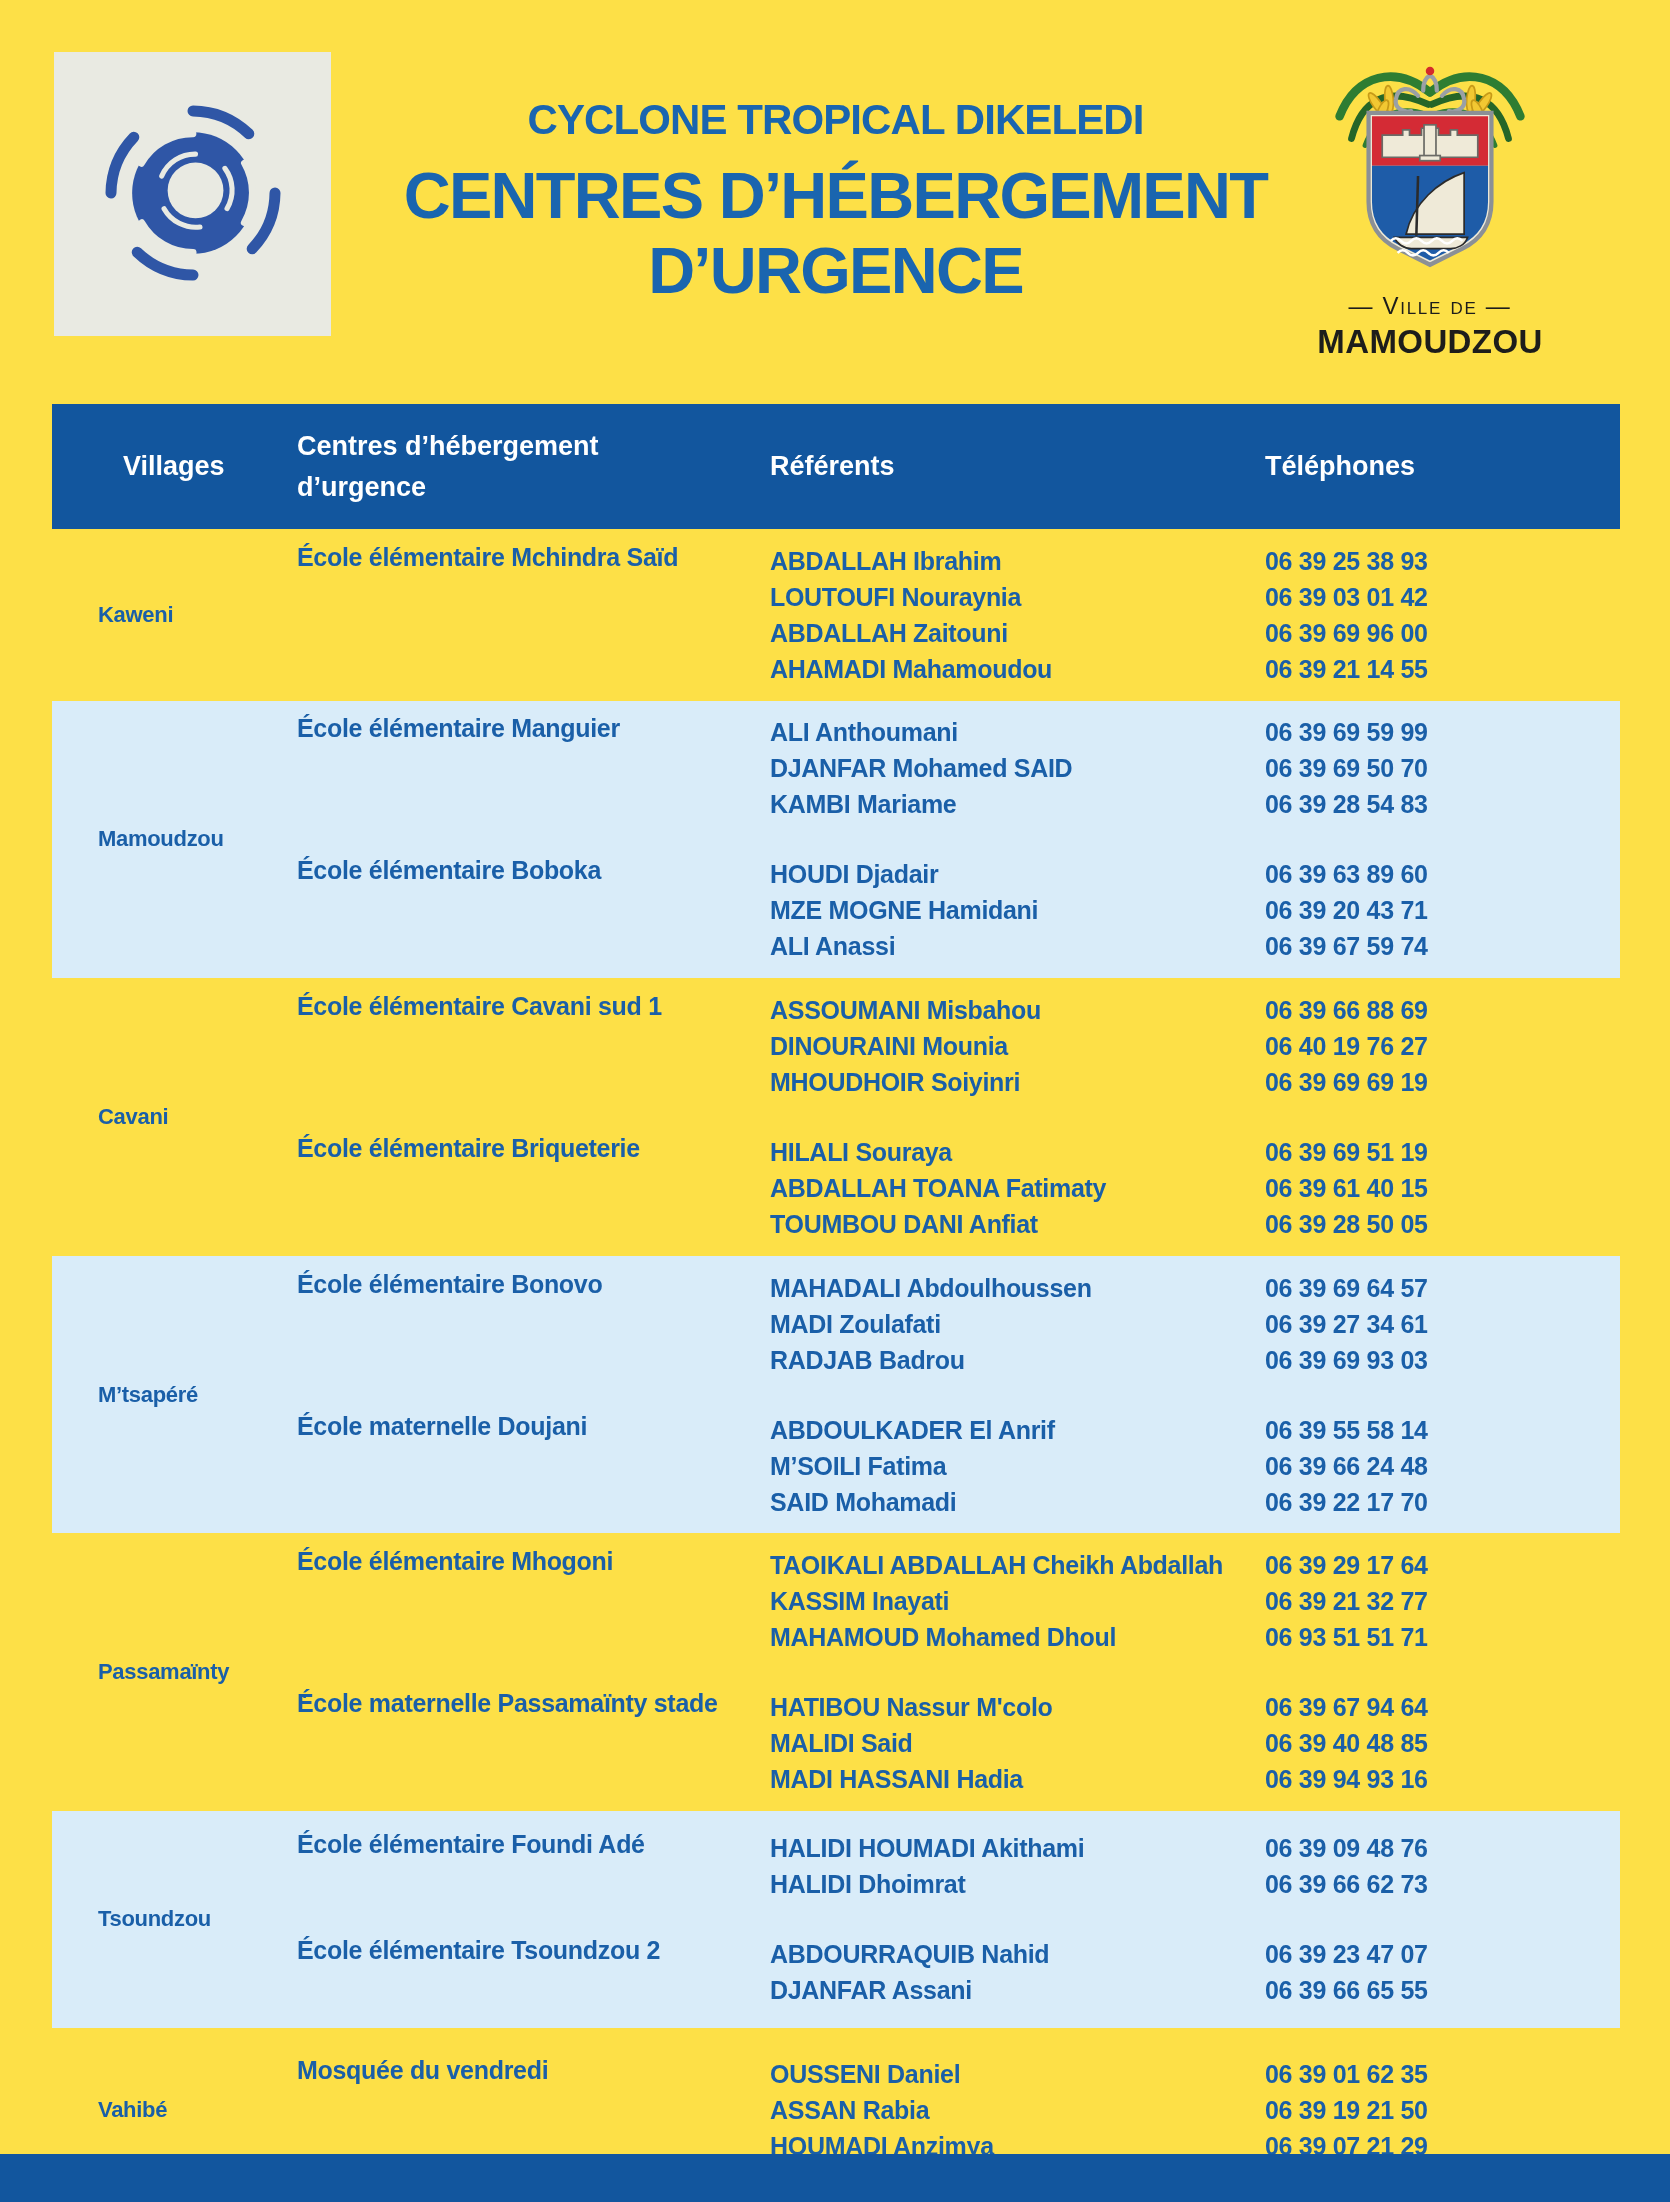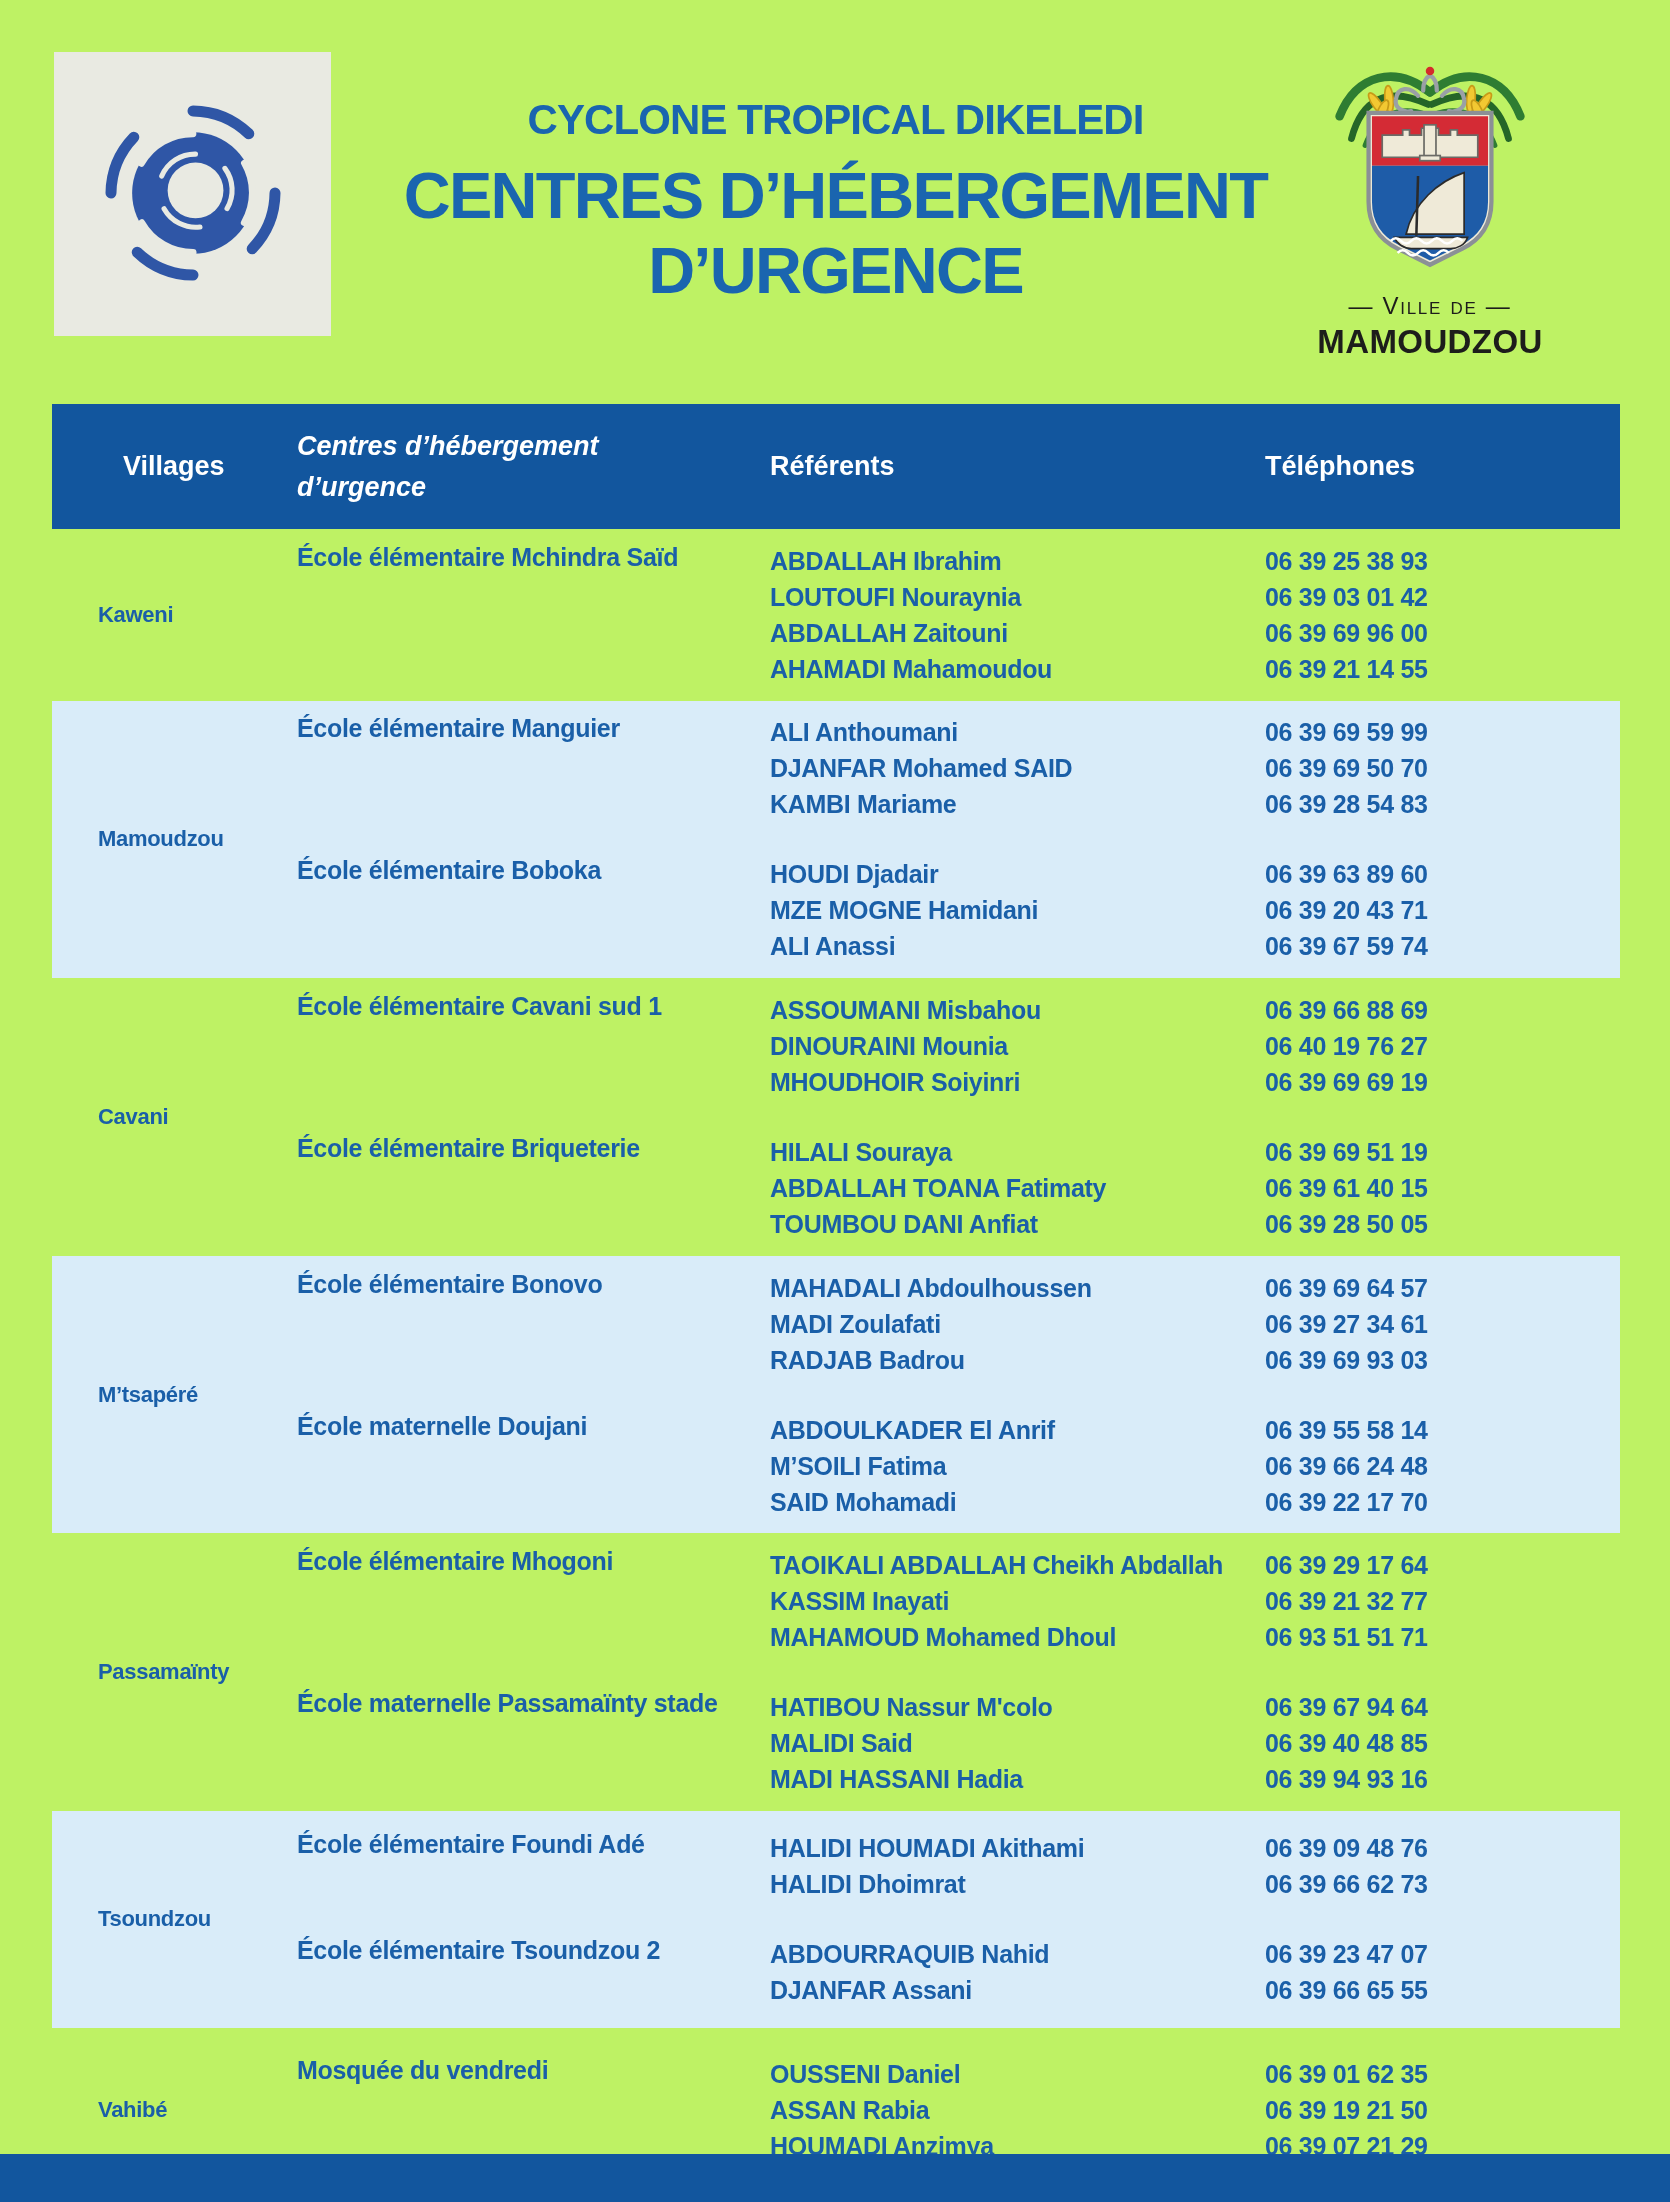--- a/index.html
+++ b/index.html
@@ -6,39 +6,39 @@
     --header-blue:#12569E;
     --footer-blue:#12569E;
     --accent-text:#1A5FA8;
     --title-blue:#1A65AF;
     --row-alt:#D9ECF9;
     --logo-bg:#E9EAE2;
     --logo-swirl:#2F56A6;
   }
   html,body{margin:0;padding:0;background:#ffffff;}
   .page{
-    position:relative;width:1671px;height:2203px;background:#bef264;overflow:hidden;
+    position:relative;width:1671px;height:2203px;background:#fde047;overflow:hidden;
     font-family:"Liberation Sans", sans-serif;
   }
   
   .logo-box{position:absolute;left:54px;top:52px;width:277px;height:284px;
     background:var(--logo-bg);display:flex;align-items:center;justify-content:center;}
   .title-block{position:absolute;left:361px;right:361px;top:96px;text-align:center;color:var(--title-blue);}
   .title-sub{font-size:42px;font-weight:700;letter-spacing:-0.9px;}
   .title-main{font-size:65px;font-weight:700;letter-spacing:-1.7px;line-height:1.16;margin-top:13.8px;}
   .crest{position:absolute;left:1275px;top:60px;width:310px;text-align:center;color:#1d1d1b;}
   .crest-ville{font-size:24px;font-variant:small-caps;letter-spacing:1.7px;margin-top:14px;}
   .crest-city{font-size:33px;font-weight:700;letter-spacing:0.4px;margin-top:3.4px;}
   
   .table{position:absolute;left:52px;top:404px;width:1568px;color:var(--accent-text);}
   .thead{height:125px;background:var(--header-blue);color:#ffffff;
     display:grid;grid-template-columns:245px 473px 495px auto;align-items:center;
     font-size:27px;font-weight:700;}
   .th-villages{padding-left:71px;}
-  .th-centres span{display:block;max-width:344px;line-height:1.5;font-style:italic;}
+  .th-centres span{display:block;max-width:344px;line-height:1.5;}
   .t-row{display:grid;grid-template-columns:245px auto;}
   .t-row.alt{background:var(--row-alt);}
   .t-row:nth-of-type(1){min-height:164px;}
   .t-row:nth-of-type(2){min-height:270px;}
   .t-row:nth-of-type(3){min-height:271px;}
   .t-row:nth-of-type(4){min-height:265px;}
   .t-row:nth-of-type(5){min-height:273px;}
   .t-row:nth-of-type(6){min-height:217px;}
   .t-row:nth-of-type(7){min-height:164px;}
   .village{padding-left:46px;display:flex;align-items:center;

